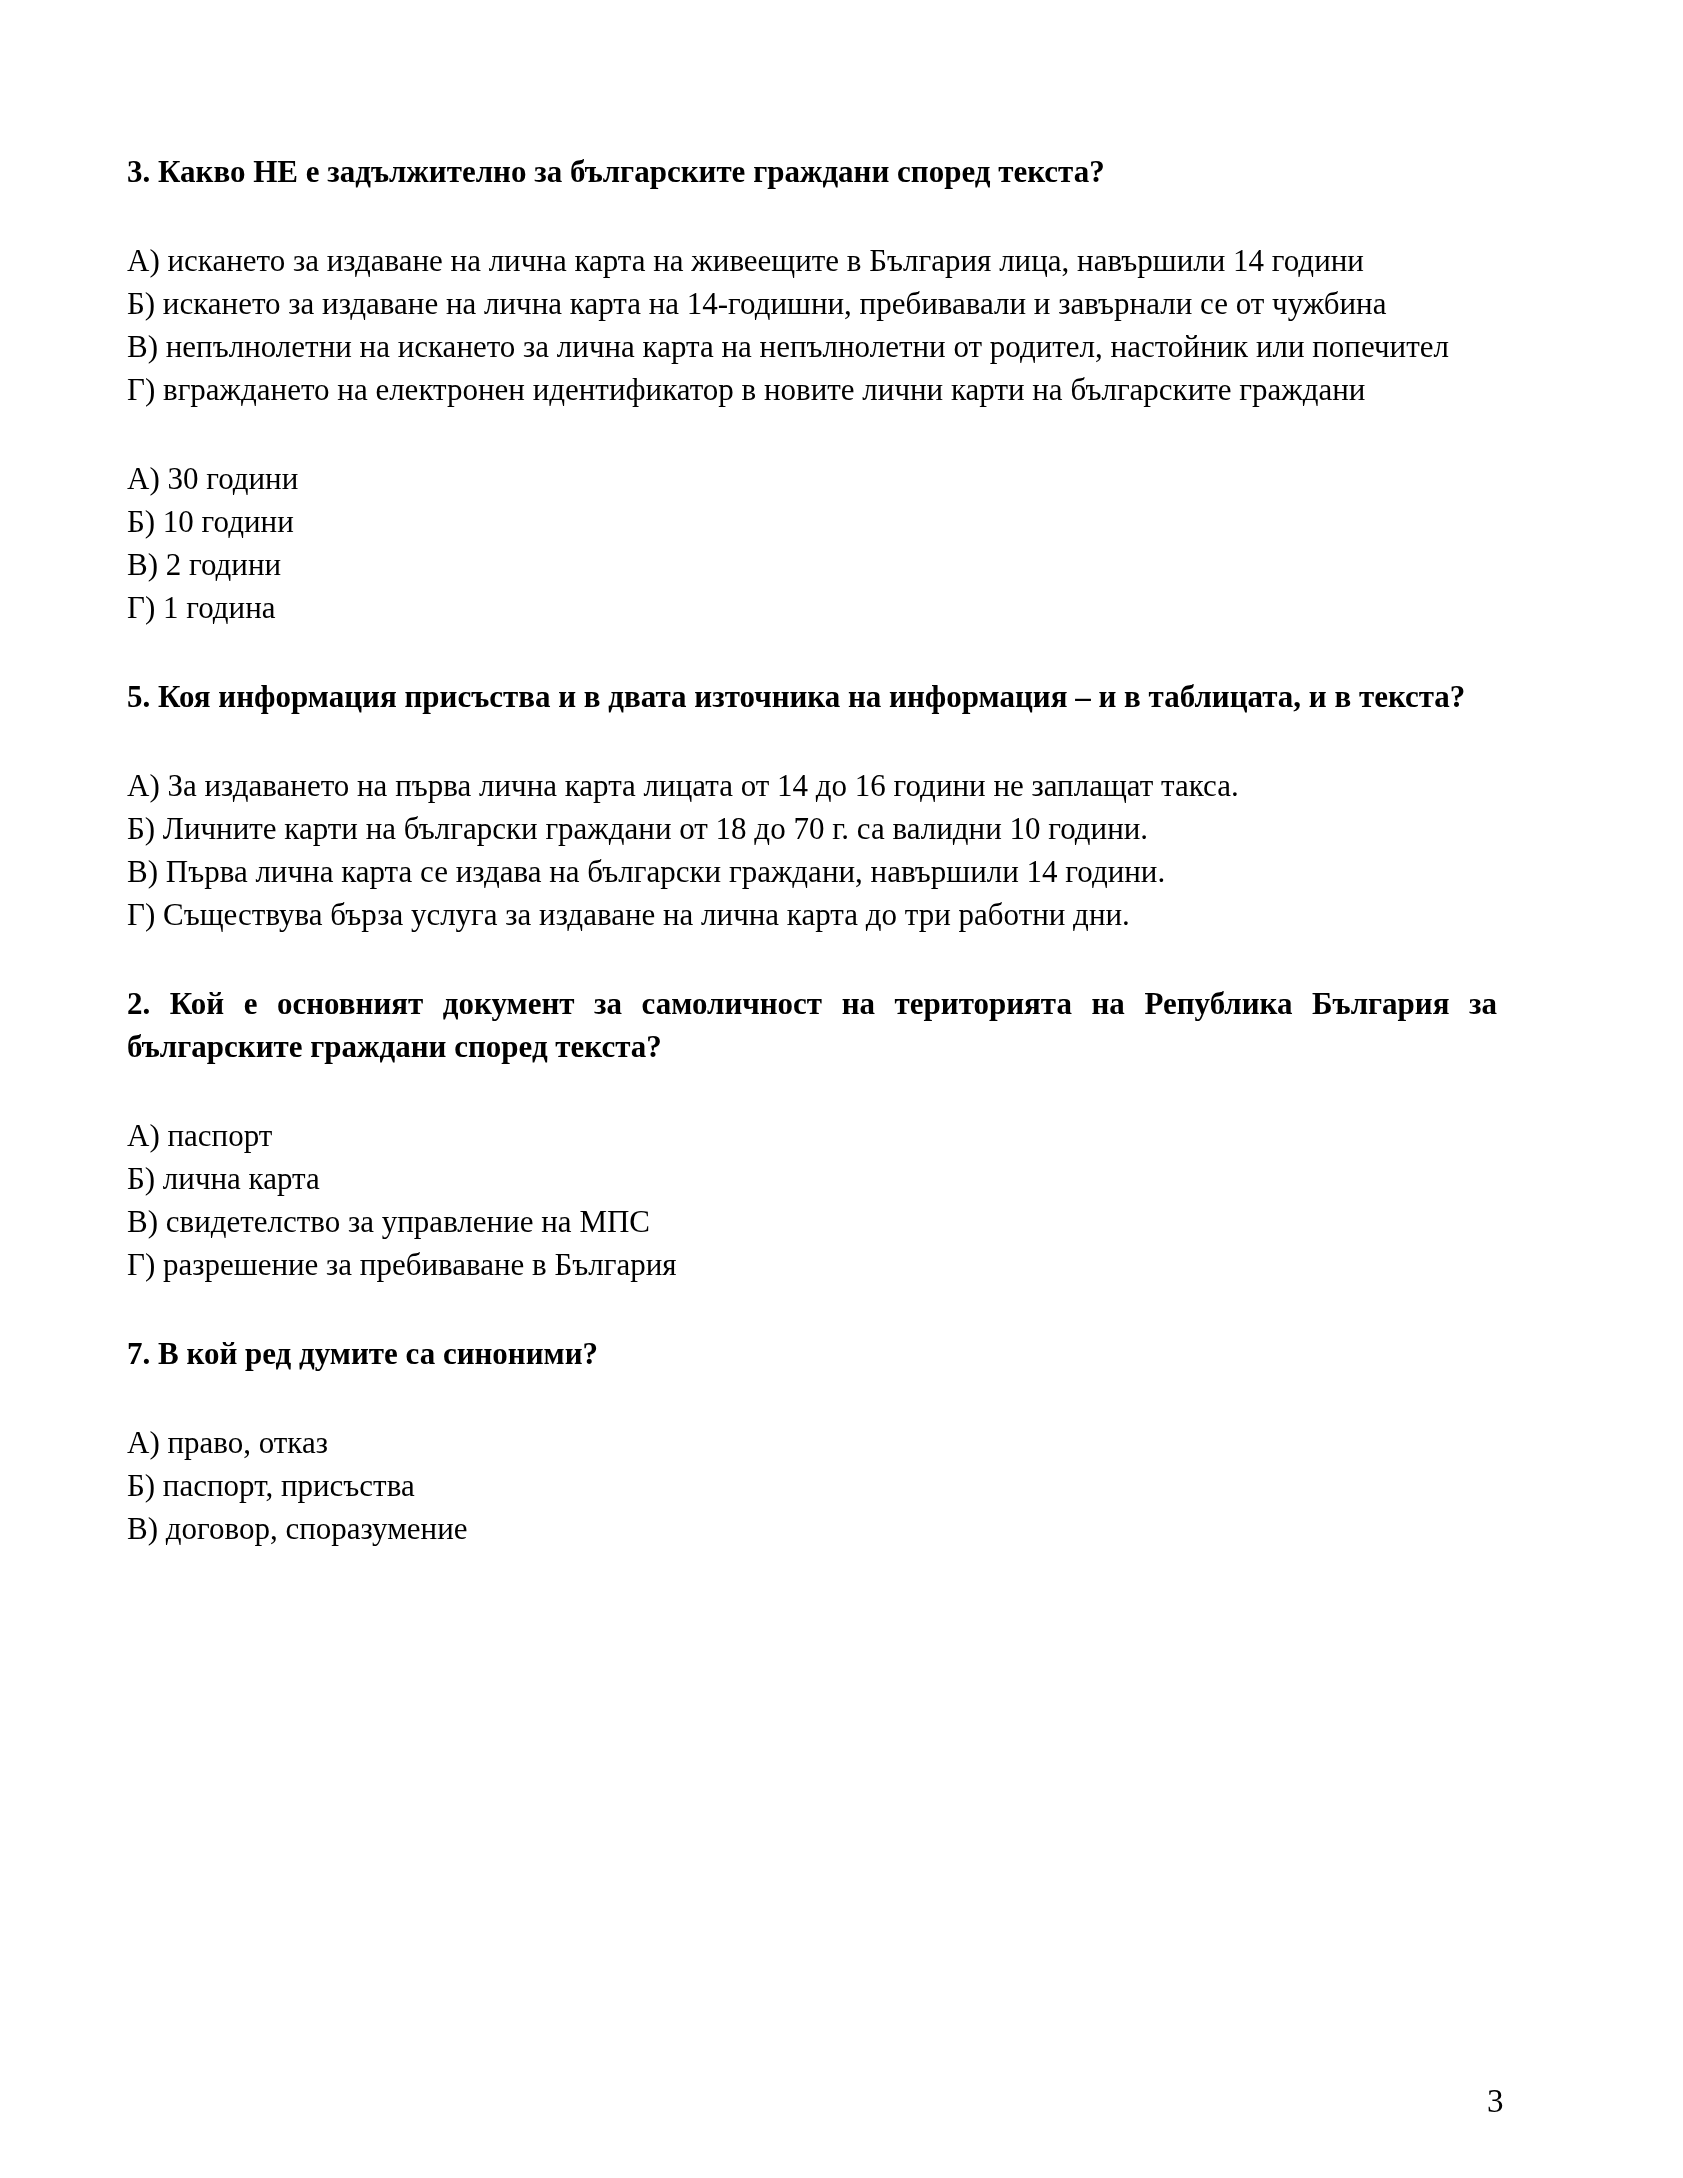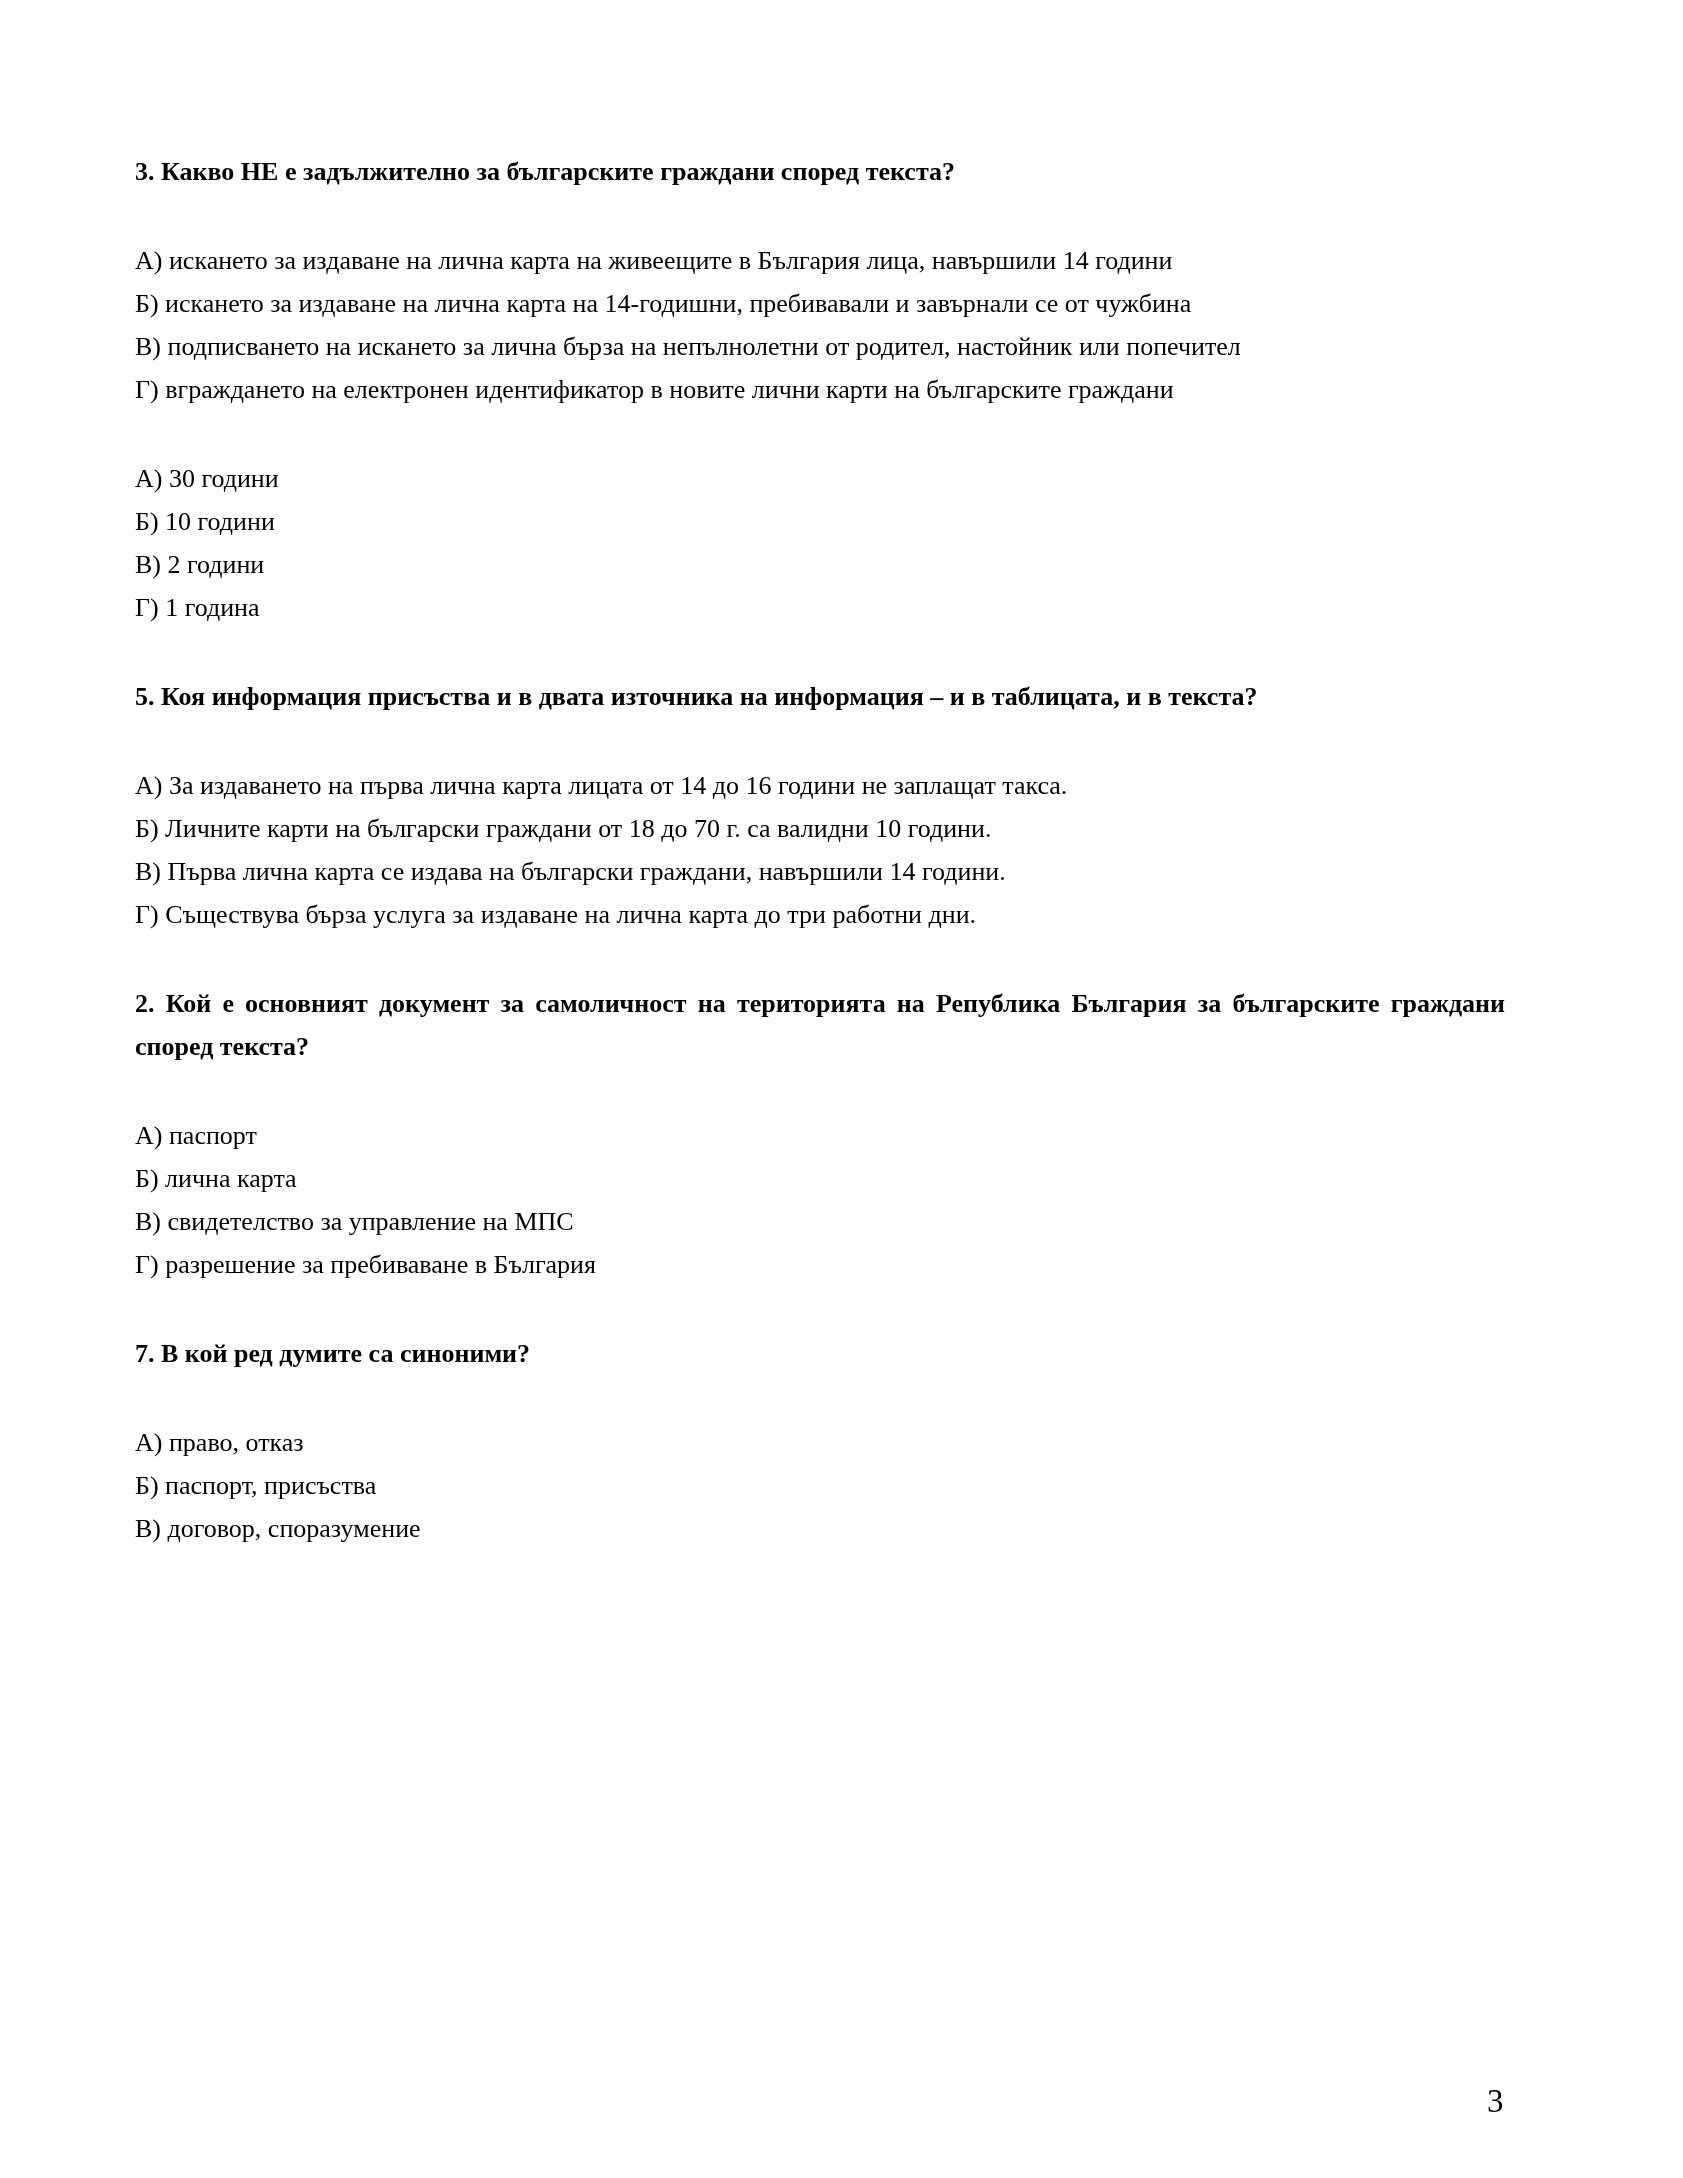--- a/index.html
+++ b/index.html
@@ -12,24 +12,23 @@
     width: 1683px;
     height: 2178px;
     font-family: "Liberation Serif", serif;
     color: #000000;
   }
   .content {
     position: absolute;
     left: 127px;
     top: 150px;
     width: 1370px;
-    font-size: 26px;
+    font-size: 31px;
     line-height: 43px;
     text-align: justify;
-    margin-left: 8px;
   }
   .question {
     margin: 0 0 46px 0;
   }
   .q-heading {
     font-weight: bold;
     margin: 0 0 46px 0;
   }
   p.option {
     margin: 0;
@@ -45,21 +44,21 @@
 </head>
 <body>
 
 <div class="content">
 
   <div class="question">
     <p class="q-heading">3. Какво НЕ е задължително за българските граждани според текста?</p>
     <div>
       <p class="option">А) искането за издаване на лична карта на живеещите в България лица, навършили 14 години</p>
       <p class="option">Б) искането за издаване на лична карта на 14-годишни, пребивавали и завърнали се от чужбина</p>
-      <p class="option">В) подписването на искането за лична бърза на непълнолетни от родител, настойник или попечител</p>
+      <p class="option">В) непълнолетни на искането за лична карта на непълнолетни от родител, настойник или попечител</p>
       <p class="option">Г) вграждането на електронен идентификатор в новите лични карти на българските граждани</p>
     </div>
   </div>
 
   <div class="question">
     <div>
       <p class="option">А) 30 години</p>
       <p class="option">Б) 10 години</p>
       <p class="option">В) 2 години</p>
       <p class="option">Г) 1 година</p>

